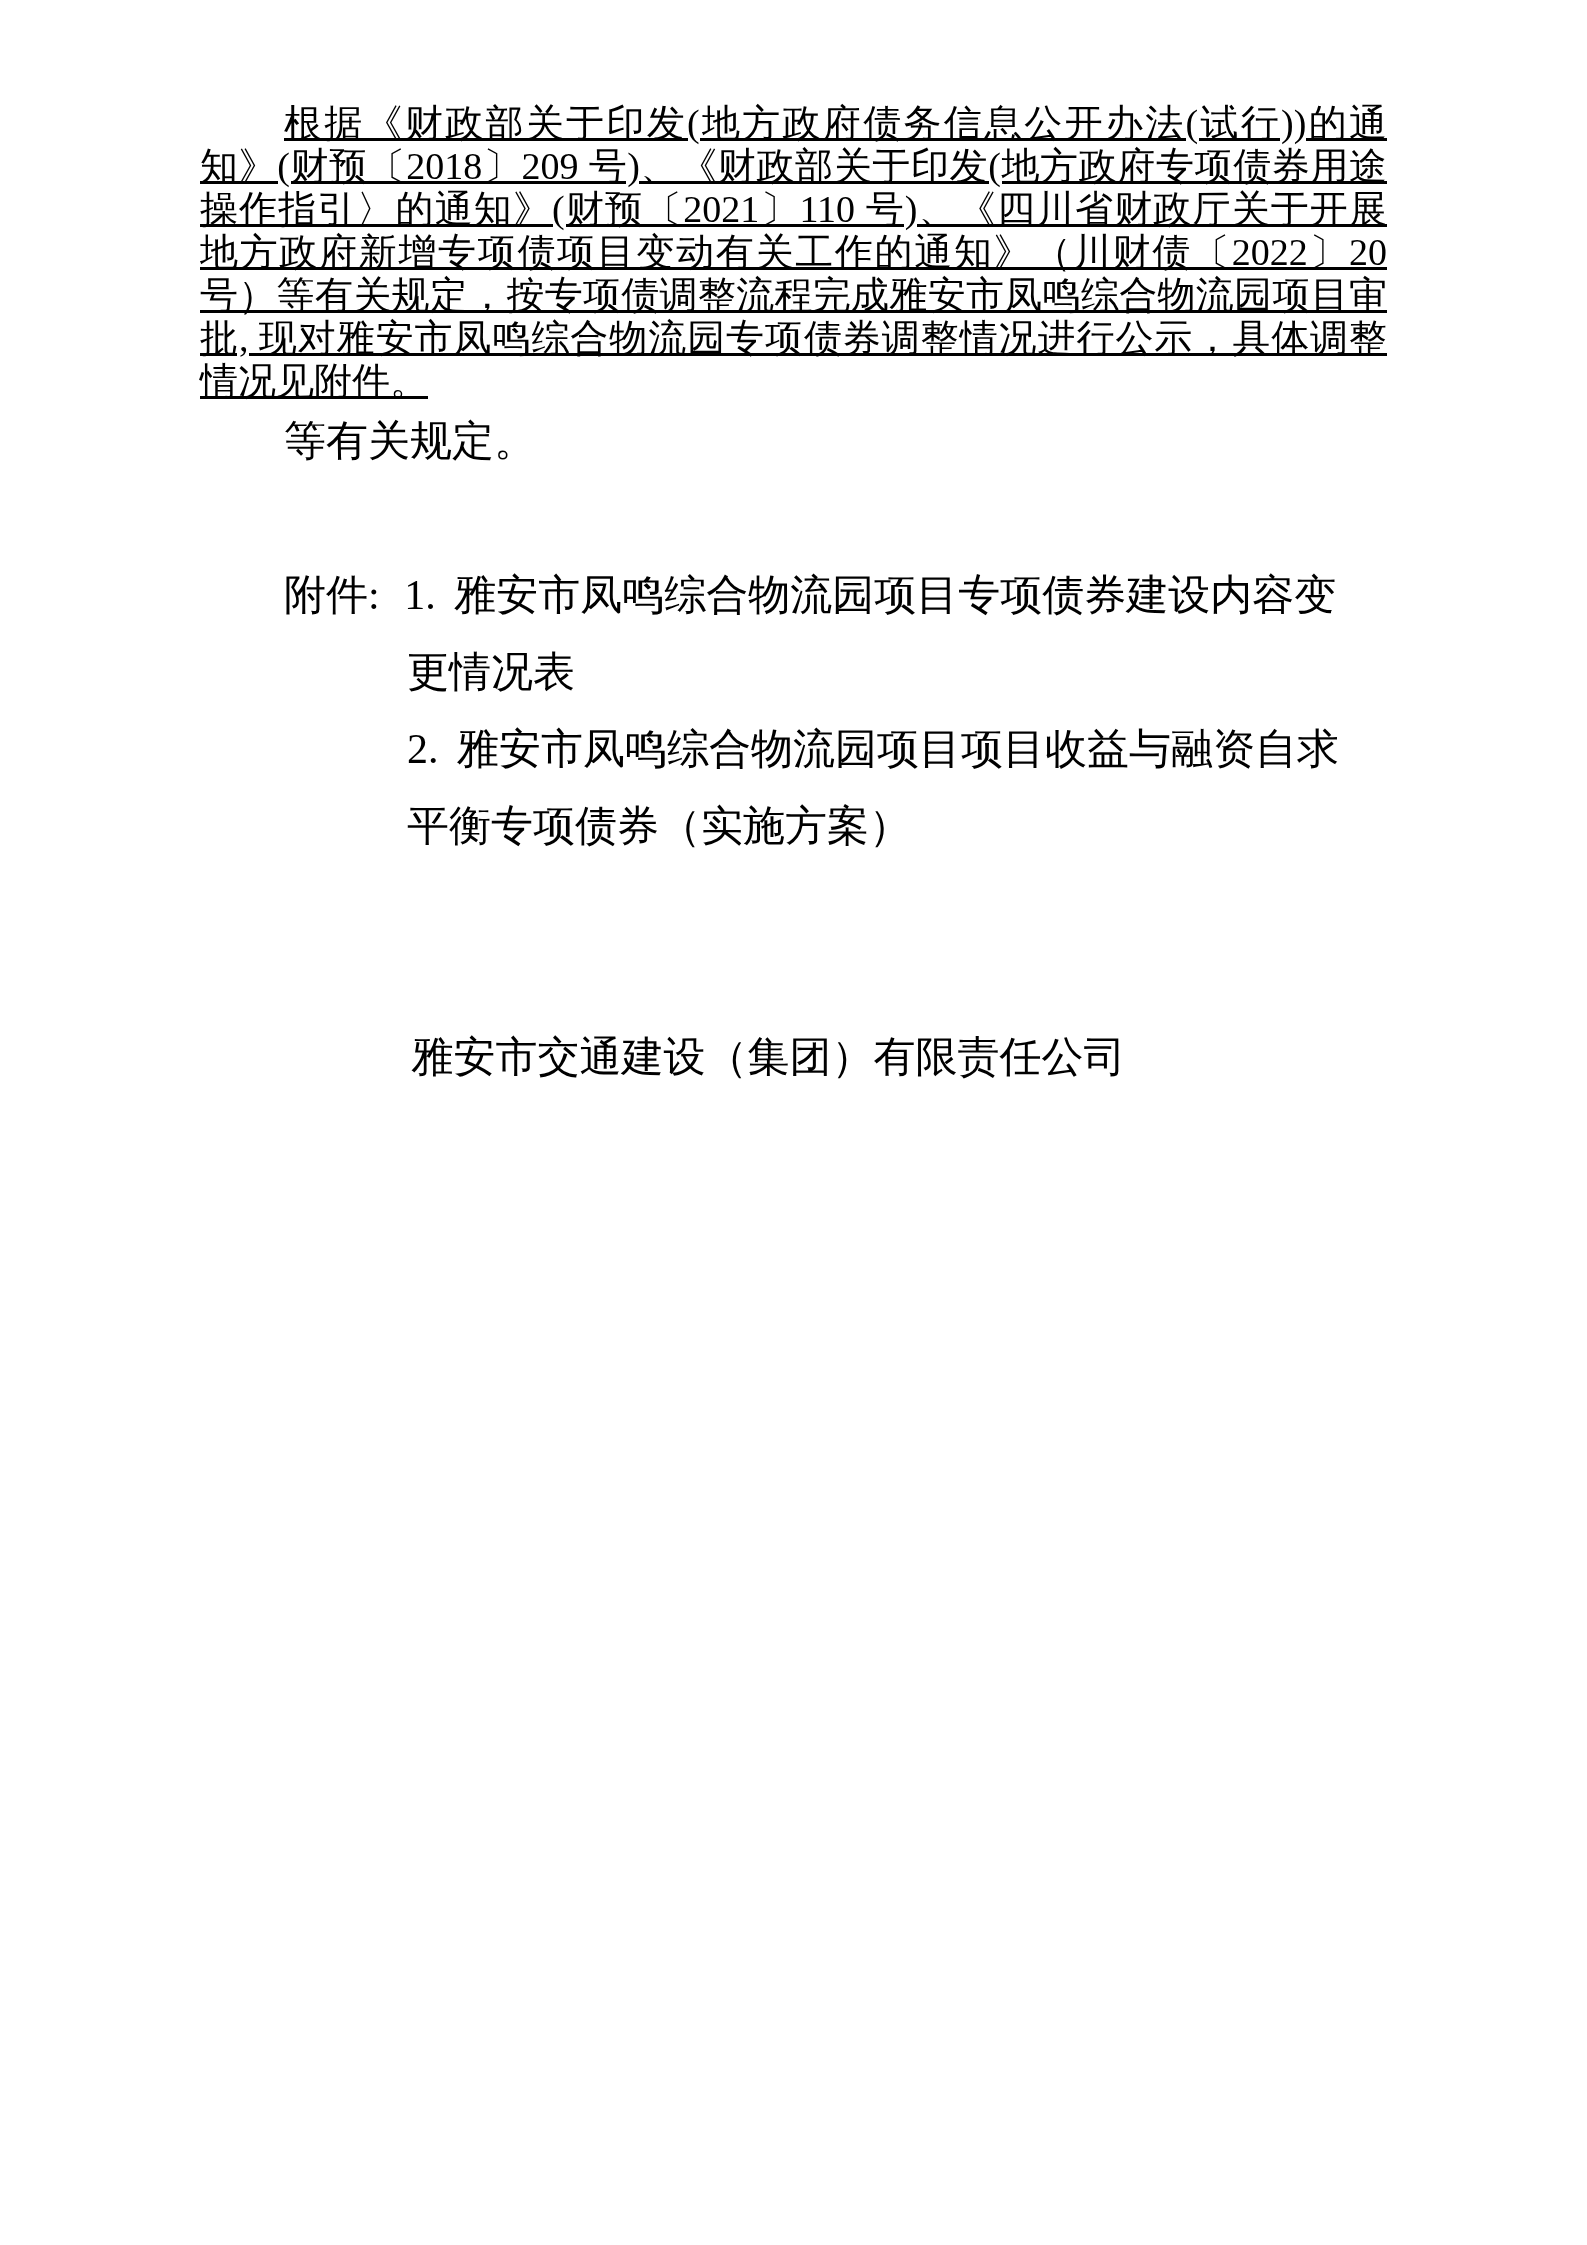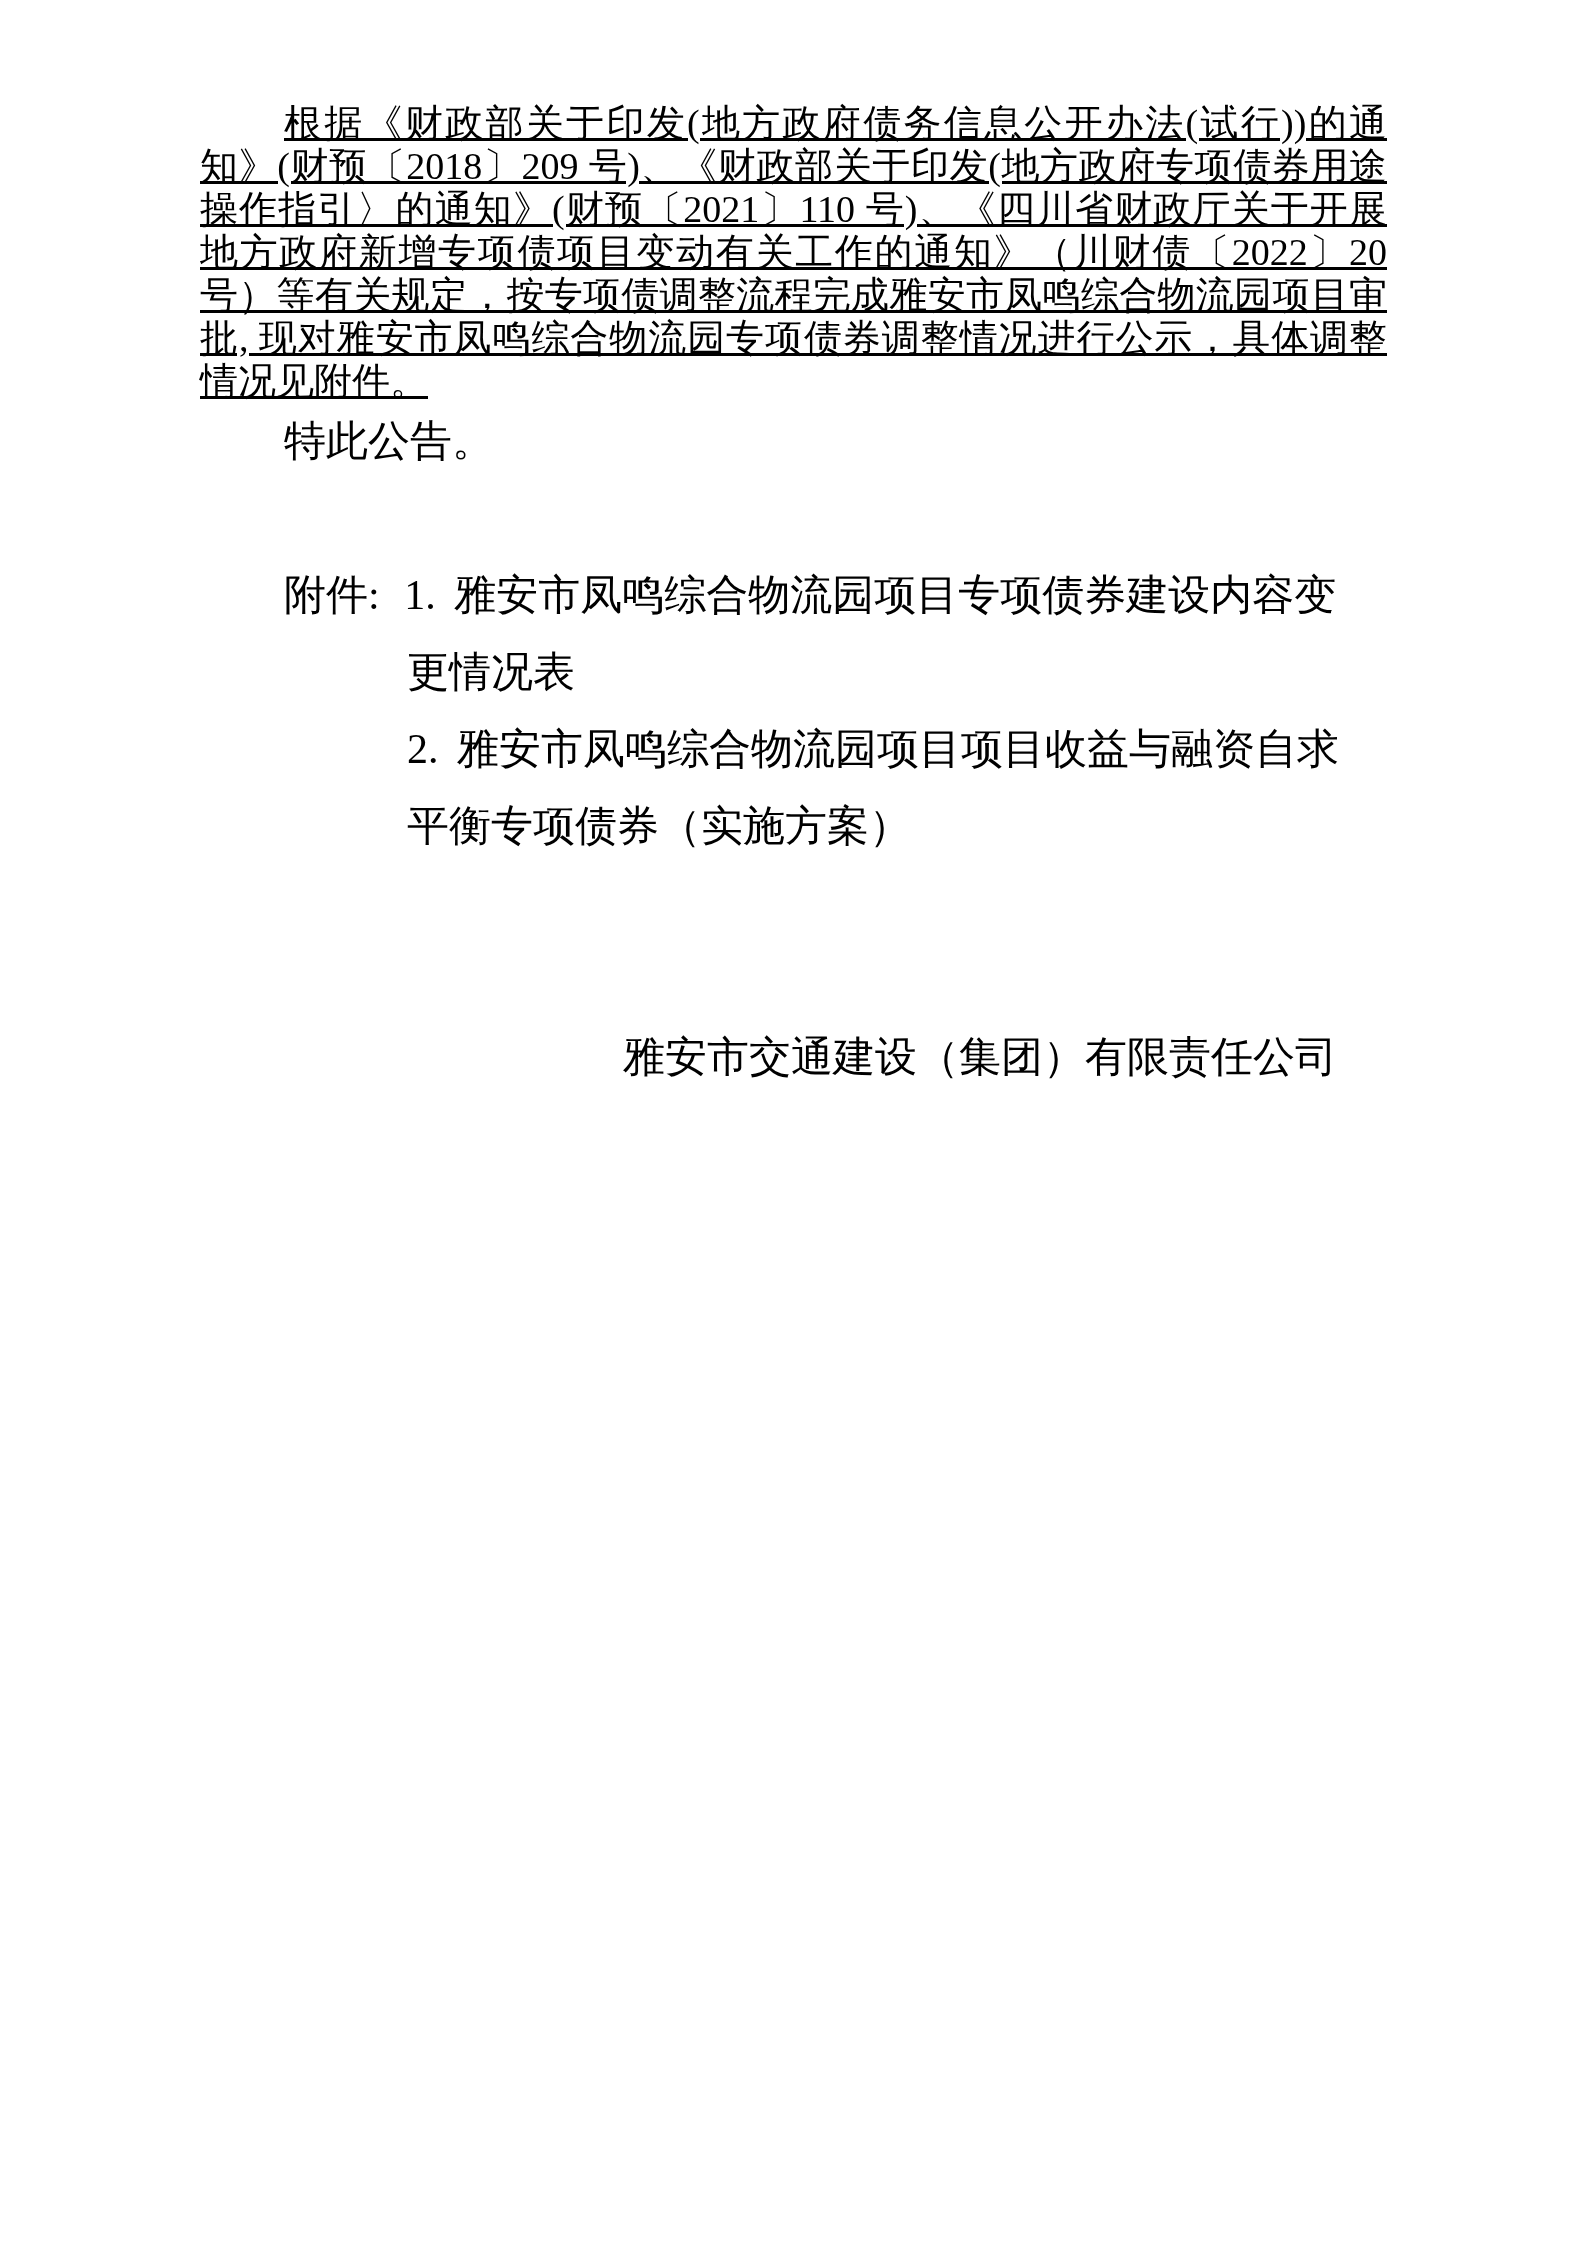--- a/index.html
+++ b/index.html
@@ -64,38 +64,38 @@
     margin-right: 14px;
     text-align: right;
   }
   .attach-num {
     margin-right: 8px;
   }
   .signature {
     margin-top: 154px;
     font-size: 42px;
     line-height: 77px;
-    text-align: right;
+    text-align: center;
   }
   .signature .company {
     margin: 0 50px 0 0;
   }
   .signature .date {
     margin: 0;
   }
 </style>
 </head>
 <body>
 
 <div class="page">
 
 
   <p class="body-para">根据《财政部关于印发(地方政府债务信息公开办法(试行))的通知》(财预〔2018〕209 号)、《财政部关于印发(地方政府专项债券用途操作指引〉的通知》(财预〔2021〕110 号)、《四川省财政厅关于开展地方政府新增专项债项目变动有关工作的通知》（川财债〔2022〕20 号）等有关规定，按专项债调整流程完成雅安市凤鸣综合物流园项目审批, 现对雅安市凤鸣综合物流园专项债券调整情况进行公示，具体调整情况见附件。</p>
 
-  <p class="closing">特此公告。</p>
+  <p class="closing">等有关规定。</p>
 
   <div class="attachments">
     <p class="attach-item first">
       <span class="attach-label">附件:</span>
       <span class="attach-num">1.</span>
       <span class="attach-text">雅安市凤鸣综合物流园项目专项债券建设内容变更情况表</span>
     </p>
     <p class="attach-item second">
       <span class="attach-num">2.</span>
       <span class="attach-text">雅安市凤鸣综合物流园项目项目收益与融资自求平衡专项债券（实施方案）</span>

